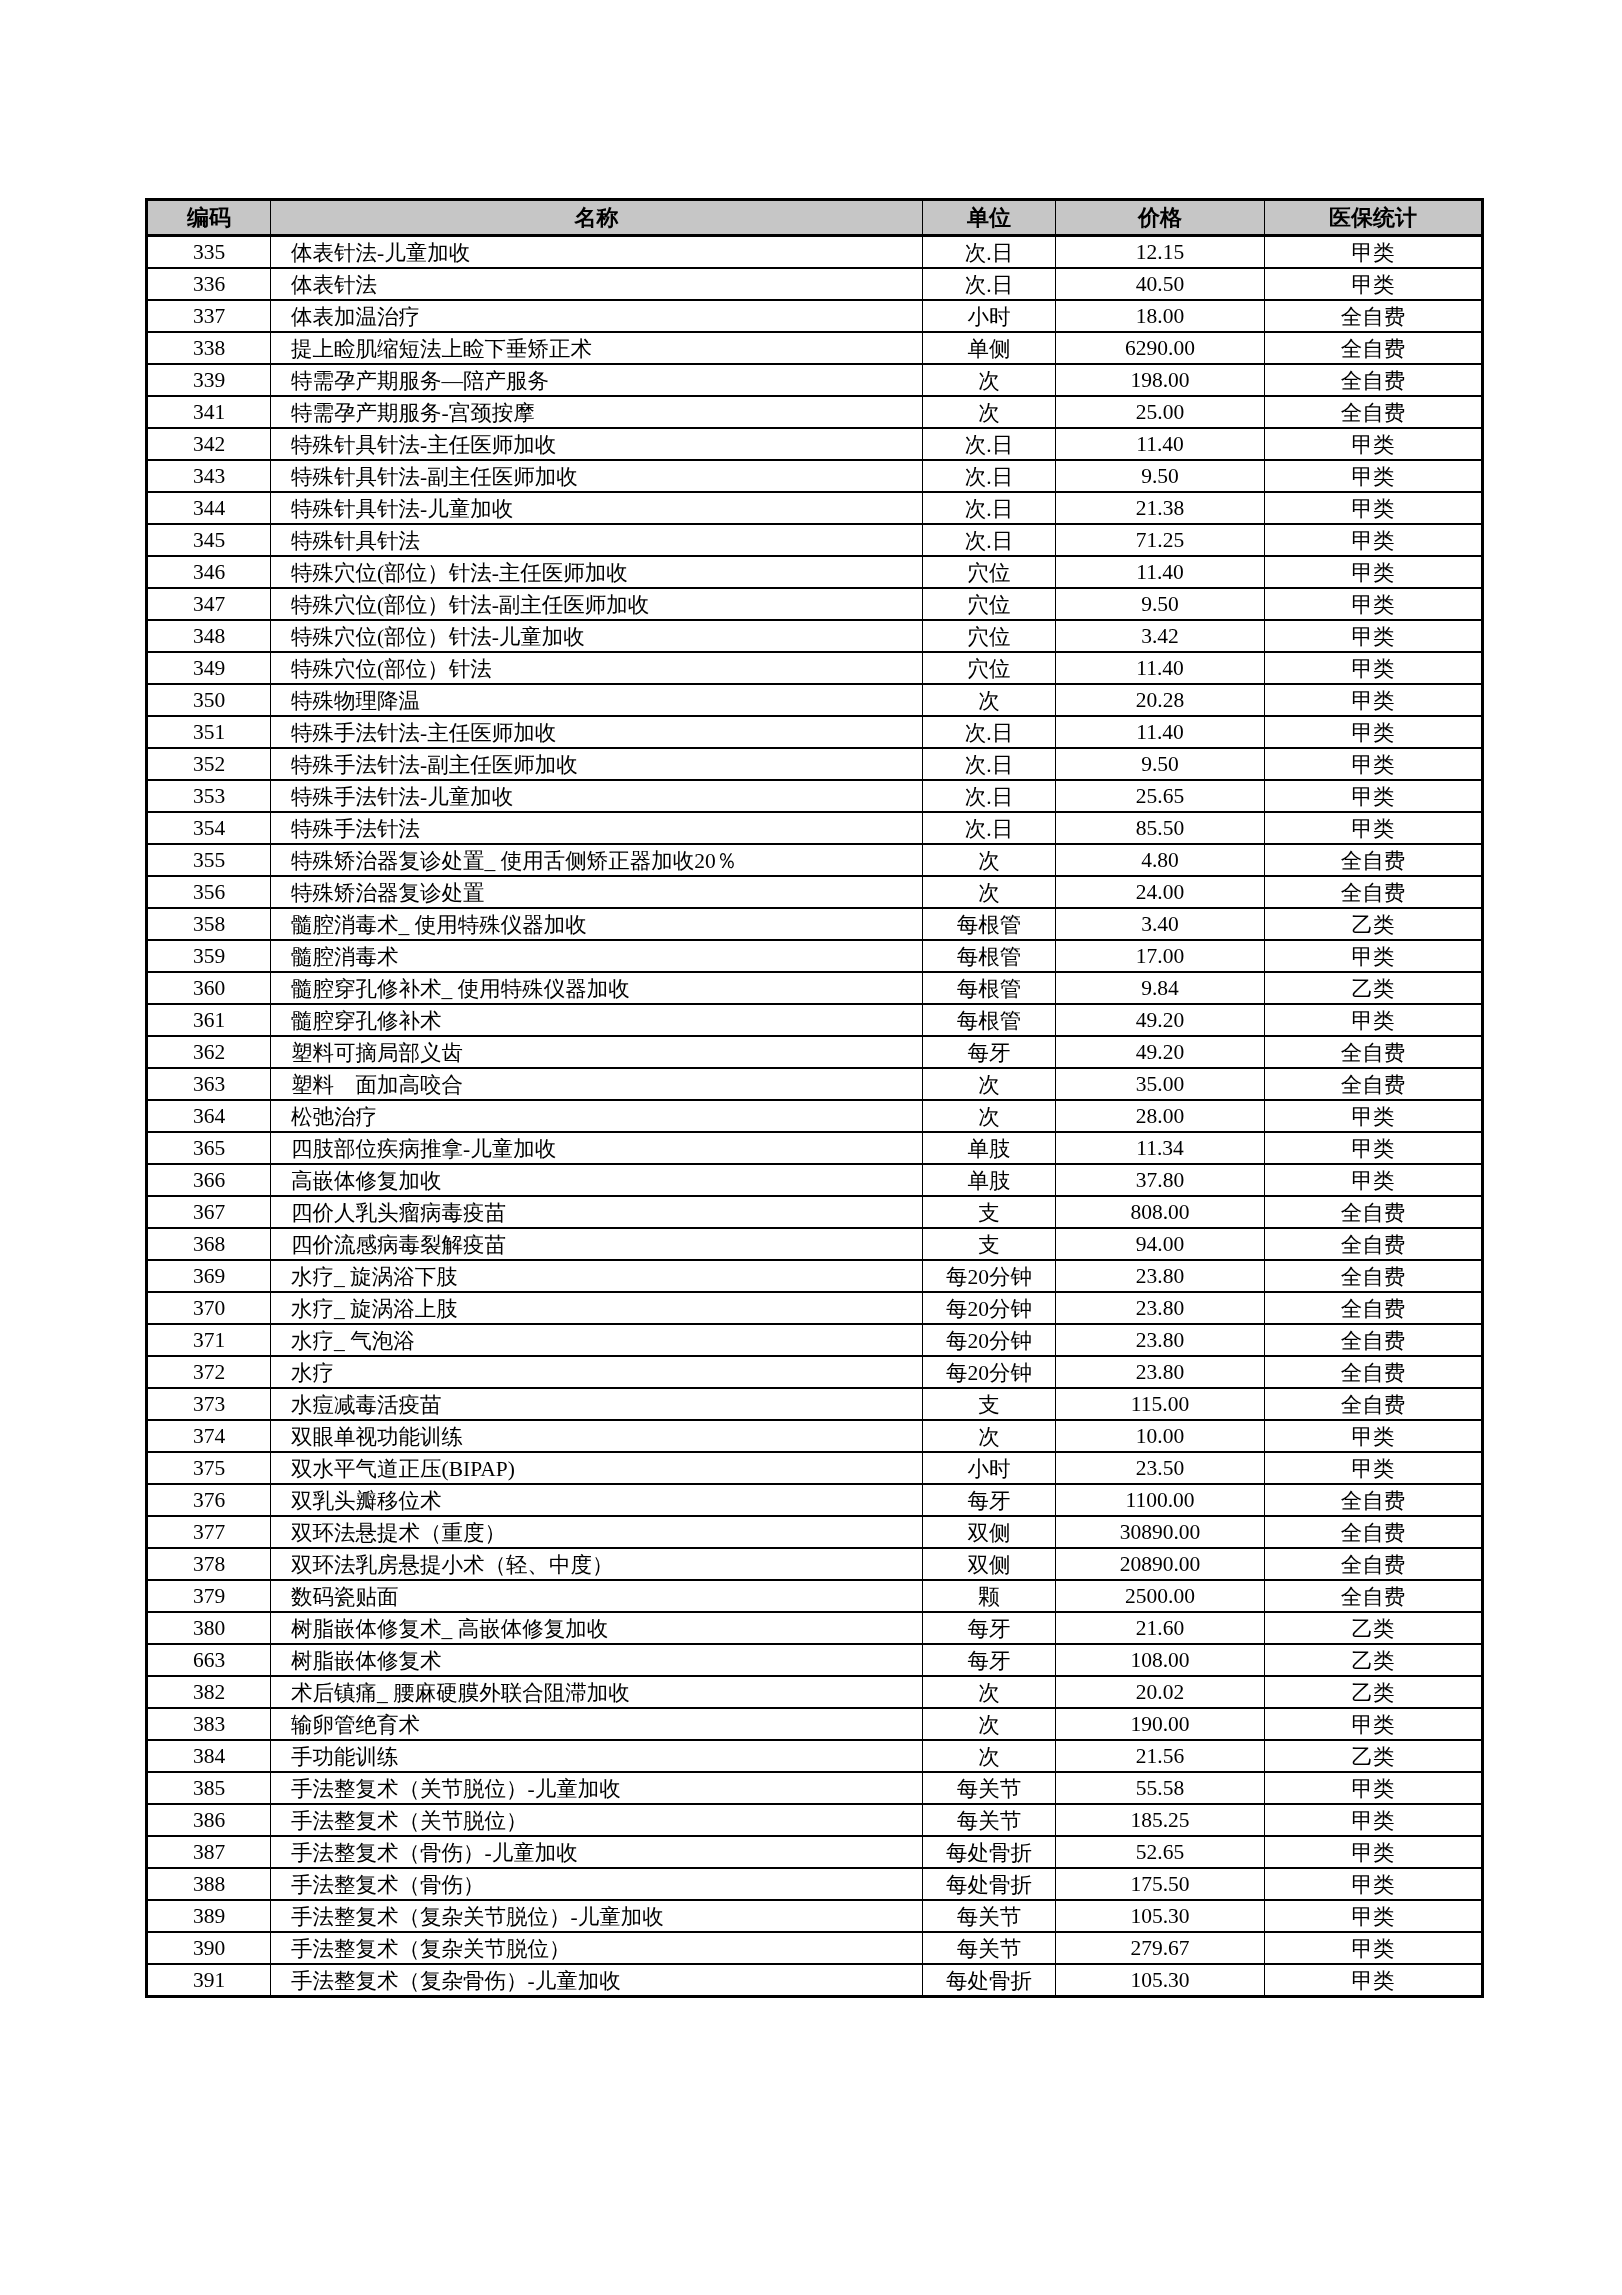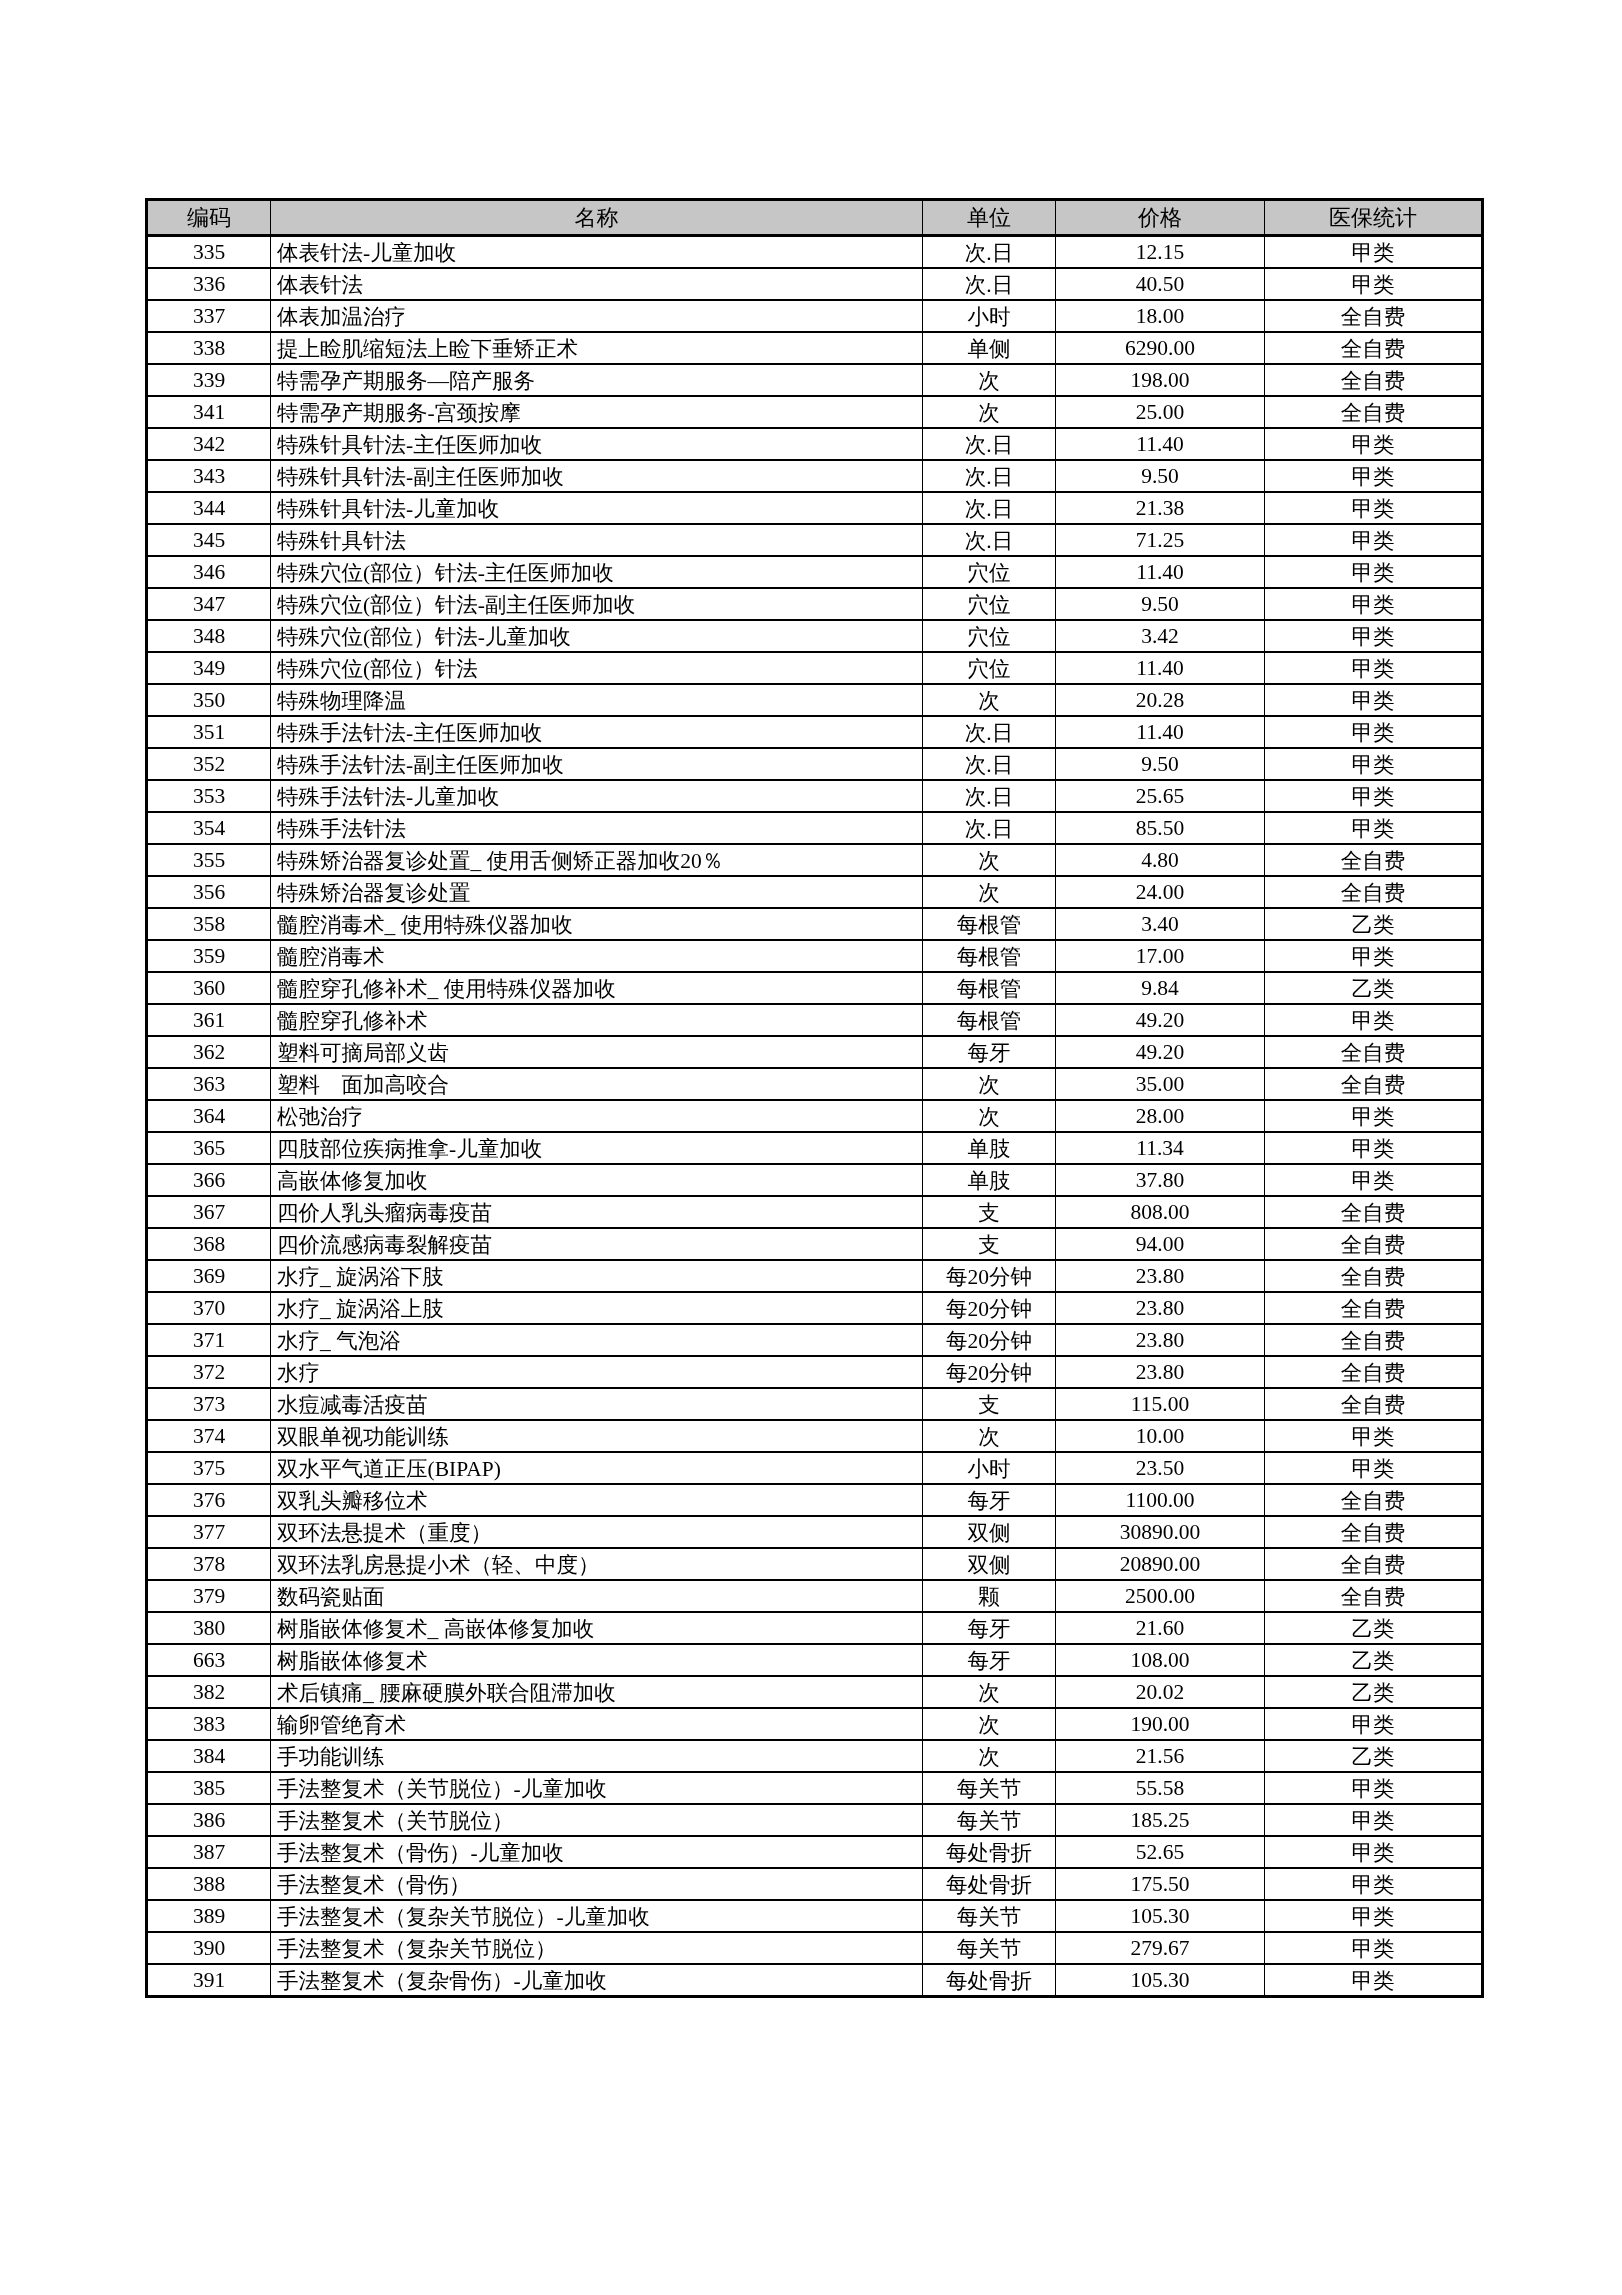--- a/index.html
+++ b/index.html
@@ -24,21 +24,21 @@
     border: 3.6px solid #000000;
   }
   col.c-code      { width: 124px; }
   col.c-name      { width: 652px; }
   col.c-unit      { width: 133px; }
   col.c-price     { width: 209px; }
   col.c-insurance { width: 218px; }
 
   .price-table th {
     background: #c6c6c6;
-    font-weight: normal;
+    font-weight: bold;
     font-size: 22px;
     height: 33px;
     text-align: center;
     vertical-align: middle;
     border: 1.8px solid #000000;
     border-top: 3.6px solid #000000;
     border-bottom: 3.6px solid #000000;
     white-space: nowrap;
     overflow: hidden;
     padding: 0;
@@ -50,21 +50,21 @@
     border: 1.8px solid #000000;
     border-top: 2.4px solid #000000;
     border-bottom: 2.4px solid #000000;
     white-space: nowrap;
     overflow: hidden;
     padding: 0;
     text-align: center;
   }
   .price-table td.col-name {
     text-align: left;
-    padding-left: 6px;
+    padding-left: 20px;
   }
 </style>
 </head>
 <body>
 
 <table class="price-table">
   <colgroup>
     <col class="c-code">
     <col class="c-name">
     <col class="c-unit">

